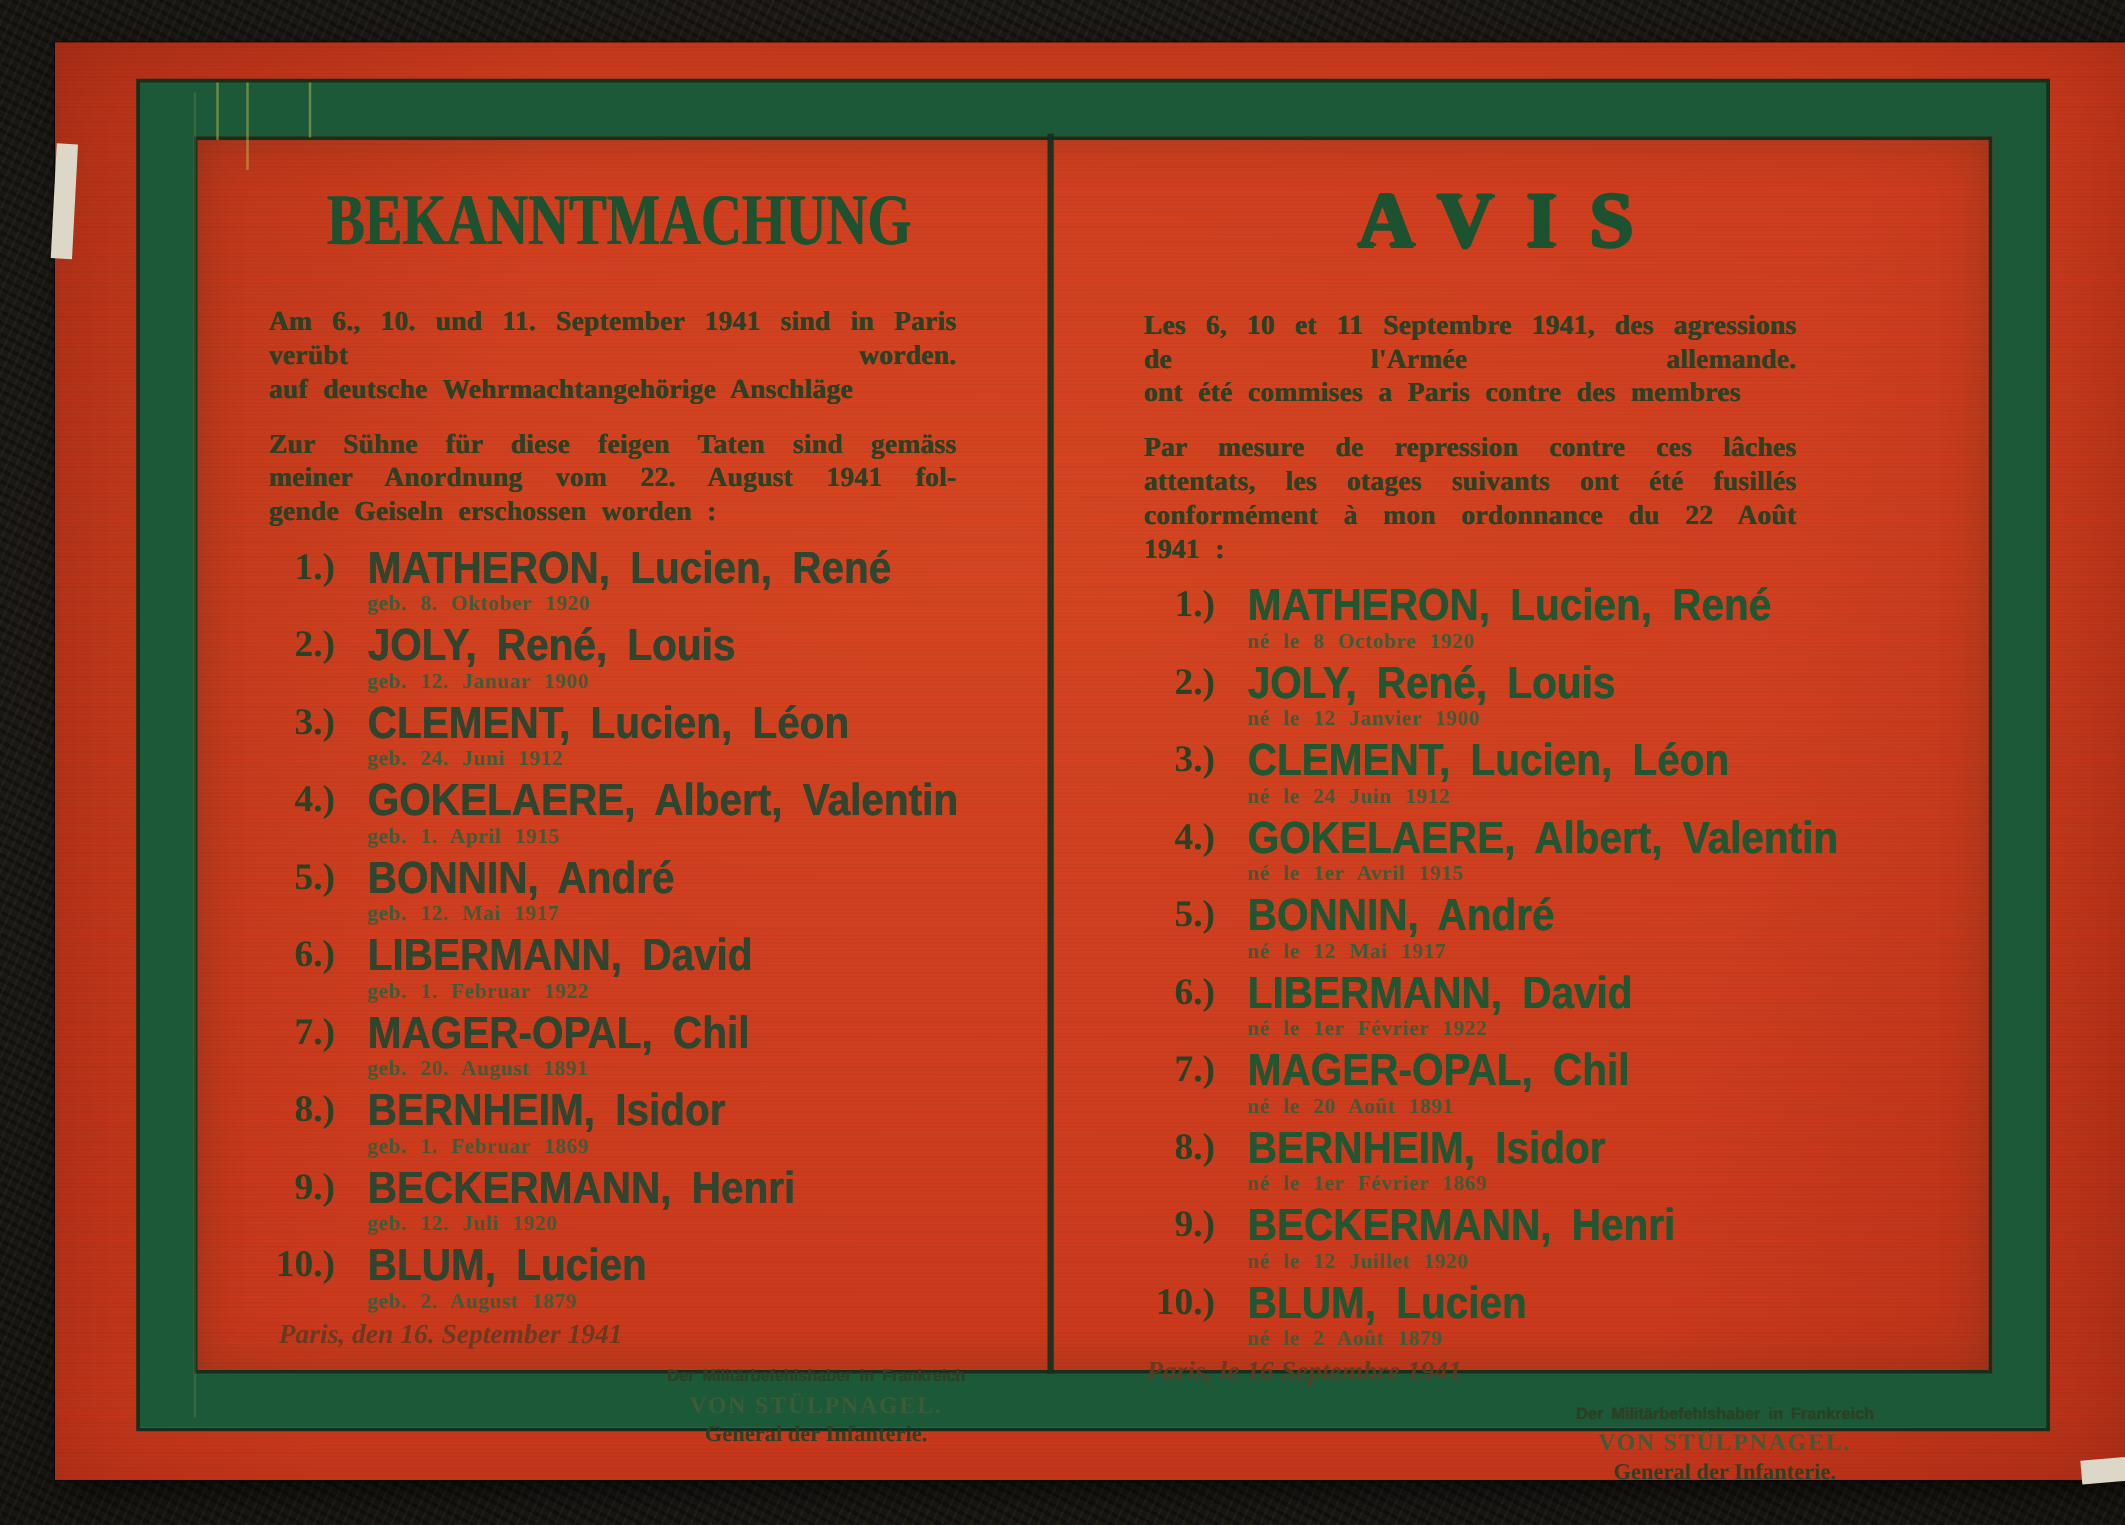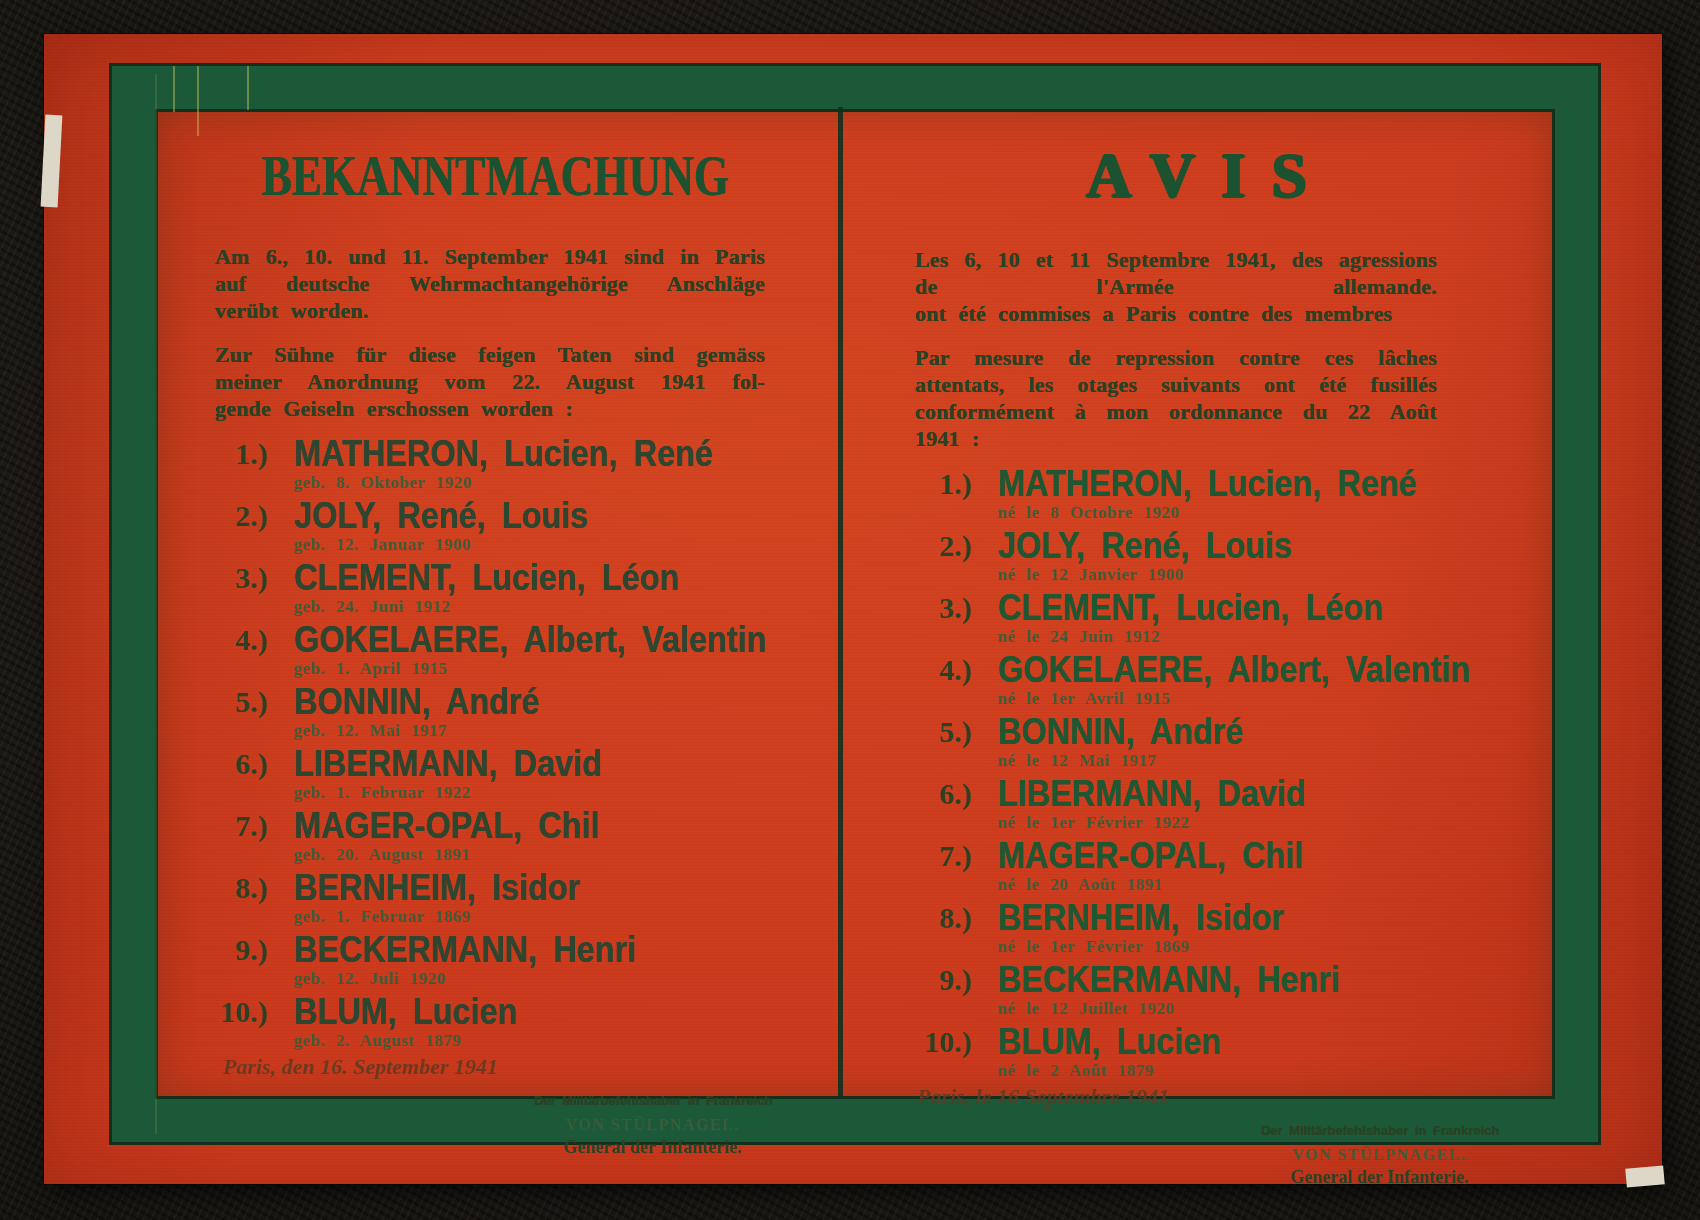--- a/index.html
+++ b/index.html
@@ -19,20 +19,21 @@
   }
   .poster {
     position: absolute; left: 44px; top: 34px;
     width: 1618px; height: 1150px;
     background:
       repeating-linear-gradient(0deg, rgba(0,0,0,0.035) 0 1px, rgba(0,0,0,0) 1px 3px),
       radial-gradient(120% 85% at 45% 35%, rgba(255,125,55,0.16), rgba(0,0,0,0) 62%),
       linear-gradient(100deg, rgba(90,12,6,0.22), rgba(0,0,0,0) 22%, rgba(0,0,0,0) 78%, rgba(90,12,6,0.18)),
       var(--poster-red, #cc3a1d);
     box-shadow: 0 0 0 1px rgba(0,0,0,0.45), 6px 8px 22px rgba(0,0,0,0.6), inset 0 0 70px rgba(70,5,0,0.18);
+    padding-left: 39px;
   }
   .frame {
     position: absolute; left: 68px; top: 32px; right: 64px; bottom: 42px;
     border: 43px solid var(--frame-green, #1b5939);
     box-shadow:
       0 0 0 3px var(--frame-edge, #14301d),
       inset 0 0 0 3px var(--frame-edge, #14301d),
       inset 0 0 40px rgba(0,40,20,0.25);
   }
   .divider {
@@ -118,21 +119,21 @@
   .sig { width: max-content; text-align: center; margin-top: 6px; margin-left: auto; }
   .col-left  .sig { margin-right: 66px; }
   .col-right .sig { margin-right: 50px; }
   .sig-1 {
     font-family: "Liberation Sans", sans-serif;
     font-weight: bold; font-size: 13px; line-height: 25px;
     color: var(--ink-green, #2b4124); word-spacing: 0.22em;
     text-shadow: 0.5px 0 0 currentColor;
   }
   .sig-2 {
-    font-weight: bold; font-size: 16px; line-height: 24px;
+    font-weight: bold; font-size: 19px; line-height: 24px;
     letter-spacing: 1.5px; color: var(--birth-green, #3c5c38);
   }
   .sig-3 {
     font-weight: bold; font-size: 18px; line-height: 20px;
     color: var(--ink-green, #2b4124);
   }
 </style>
 </head>
 <body>
 
@@ -147,23 +148,23 @@
     <div class="chip chip-br"></div>
     <div class="divider"></div>
 
     <section class="col col-left">
       <h1 class="title title-de">BEKANNTMACHUNG</h1>
 
       <div class="para para-1">
 
           <div class="line">Am 6., 10. und 11. September 1941 sind in Paris</div>
 
+          <div class="line">verübt worden.</div>
+
           <div class="line">auf deutsche Wehrmachtangehörige Anschläge</div>
-
-          <div class="line">verübt worden.</div>
         </div>
 
       <div class="para para-2">
 
           <div class="line">Zur Sühne für diese feigen Taten sind gemäss</div>
 
           <div class="line">meiner Anordnung vom 22. August 1941 fol-</div>
 
           <div class="line">gende Geiseln erschossen worden :</div>
         </div>

